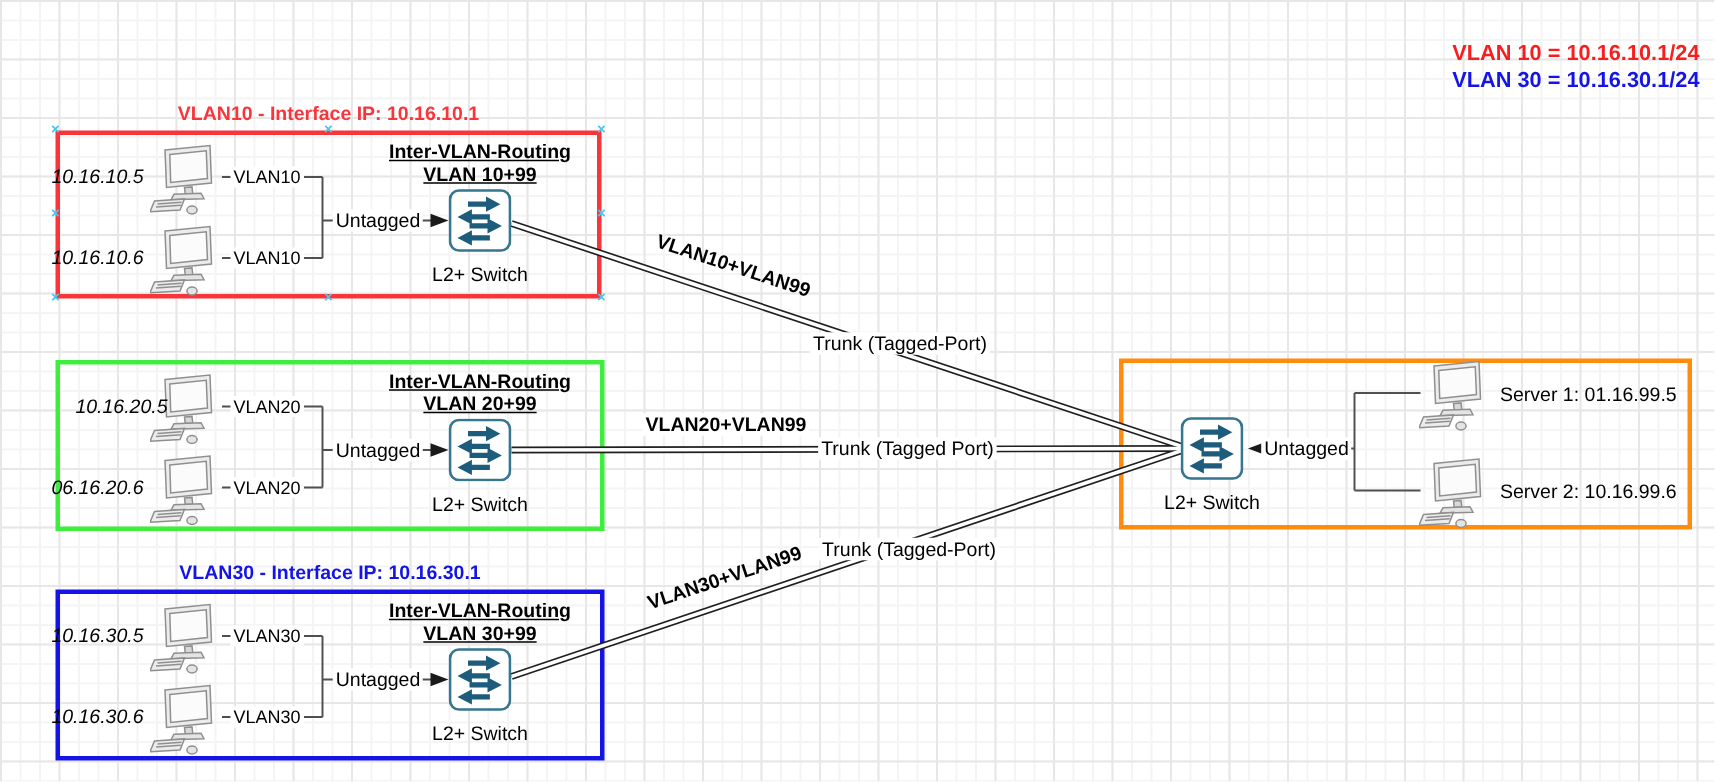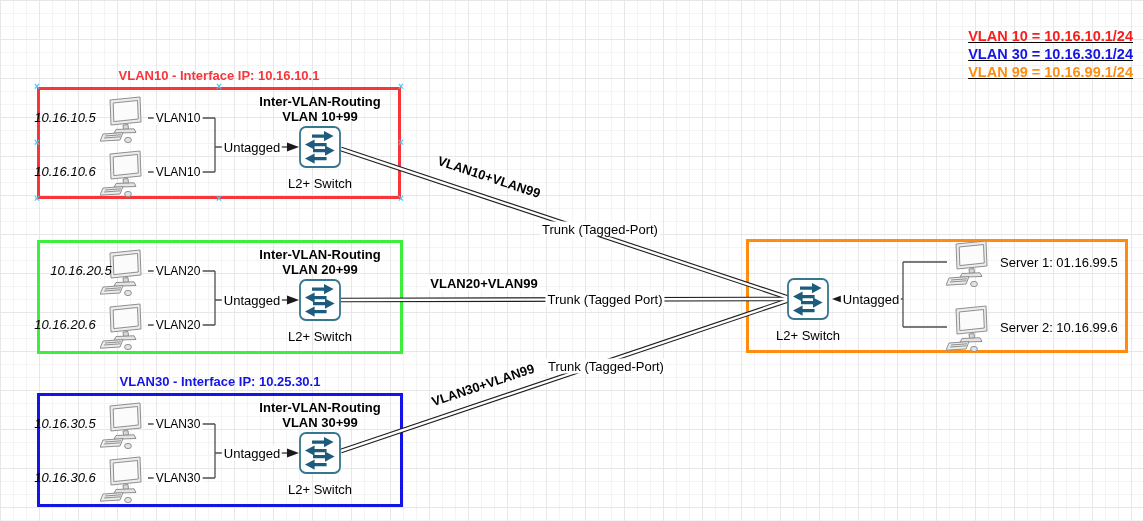--- a/index.html
+++ b/index.html
@@ -9,27 +9,27 @@
       linear-gradient(to bottom,#e7e7e7 1px,transparent 1px),
       linear-gradient(to right,#f4f4f4 1px,transparent 1px),
       linear-gradient(to bottom,#f4f4f4 1px,transparent 1px);
     background-size:39px 39px,39px 39px,13px 13px,13px 13px;
     font-family:"Liberation Sans",sans-serif;}
   .gbox{position:absolute;border:3px solid #000;box-sizing:border-box;background:transparent;z-index:1;}
   .wires{position:absolute;left:0;top:0;z-index:2;}
   .lbl{position:absolute;font-size:13px;color:#000;white-space:nowrap;z-index:3;}
   .c{transform:translate(-50%,-50%);}
   .b{font-weight:bold;}
-  .u{}
+  .u{text-decoration:underline;}
   .bg{background:#fff;padding:0 2px;}
   .r{text-align:center;font-style:italic;}
   .gtitle{position:absolute;font-size:13px;font-weight:bold;text-align:center;white-space:nowrap;z-index:3;}
   .icon{position:absolute;z-index:3;}
   .handle{position:absolute;color:#4cc5ee;font-size:10px;font-weight:bold;transform:translate(-50%,-50%);z-index:4;line-height:10px;}
-  .legend{position:absolute;top:27px;right:10px;text-align:right;font-size:14.5px;font-weight:bold;line-height:18px;z-index:3;text-decoration:underline;}
+  .legend{position:absolute;top:27px;right:10px;text-align:right;font-size:14.5px;font-weight:bold;line-height:18px;z-index:3;}
 </style>
 </head>
 <body>
 
 <div class="canvas">
 
   <svg width="0" height="0" style="position:absolute">
     <defs>
       <g id="pc-def" stroke="#8f8f8f" stroke-width="1">
         <polygon points="10,4 40,1 41,26 11,29" fill="#ececec"></polygon>
@@ -111,32 +111,32 @@
   <span class="handle" style="left:219px;top:199px">×</span>
   <span class="handle" style="left:401px;top:199px">×</span>
 
   <svg class="icon" style="left:100px;top:249px" width="48" height="48" viewBox="0 0 48 48">
       <use href="#pc-def"></use>
     </svg>
   <svg class="icon" style="left:100px;top:303px" width="48" height="48" viewBox="0 0 48 48">
       <use href="#pc-def"></use>
     </svg>
   <div class="lbl r" style="left:46px;top:263px;width:70px">10.16.20.5</div>
-  <div class="lbl r" style="left:30px;top:317px;width:70px">10.16.20.6</div>
+  <div class="lbl r" style="left:30px;top:317px;width:70px">06.16.20.6</div>
   <div class="lbl c bg" style="left:178px;top:271px;font-size:12px">VLAN20</div>
   <div class="lbl c bg" style="left:178px;top:325px;font-size:12px">VLAN20</div>
   <div class="lbl c bg" style="left:252px;top:300px">Untagged</div>
   <div class="lbl c b u" style="left:320px;top:254px">Inter-VLAN-Routing</div>
   <div class="lbl c b u" style="left:320px;top:269px">VLAN 20+99</div>
   <svg class="icon" style="left:299px;top:279px" width="42" height="42" viewBox="0 0 42 42">
       <use href="#switch-def"></use>
     </svg>
   <div class="lbl c" style="left:320px;top:336px">L2+ Switch</div>
 
-  <div class="gtitle" style="left: 37px; top: 374px; width: 366px; color: rgb(20, 20, 230);">VLAN30 - Interface IP: 10.25.30.1</div>
+  <div class="gtitle" style="left: 37px; top: 374px; width: 366px; color: rgb(20, 20, 230);">VLAN30 - Interface IP: 10.16.30.1</div>
   <svg class="icon" style="left:100px;top:402px" width="48" height="48" viewBox="0 0 48 48">
       <use href="#pc-def"></use>
     </svg>
   <svg class="icon" style="left:100px;top:456px" width="48" height="48" viewBox="0 0 48 48">
       <use href="#pc-def"></use>
     </svg>
   <div class="lbl r" style="left:30px;top:416px;width:70px">10.16.30.5</div>
   <div class="lbl r" style="left:30px;top:470px;width:70px">10.16.30.6</div>
   <div class="lbl c bg" style="left:178px;top:424px;font-size:12px">VLAN30</div>
   <div class="lbl c bg" style="left:178px;top:478px;font-size:12px">VLAN30</div>
@@ -165,16 +165,15 @@
   <div class="lbl b" style="left:489px;top:177px;transform:translate(-50%,-50%) rotate(18.3deg)">VLAN10+VLAN99</div>
   <div class="lbl c bg" style="left:600px;top:229px">Trunk (Tagged-Port)</div>
   <div class="lbl c b bg" style="left:484px;top:283px">VLAN20+VLAN99</div>
   <div class="lbl c bg" style="left:605px;top:299px">Trunk (Tagged Port)</div>
   <div class="lbl b" style="left:483px;top:385px;transform:translate(-50%,-50%) rotate(-18.5deg)">VLAN30+VLAN99</div>
   <div class="lbl c bg" style="left:606px;top:366px">Trunk (Tagged-Port)</div>
 
   <div class="legend">
     <div style="color: rgb(248, 30, 30);">VLAN 10 = 10.16.10.1/24</div>
     <div style="color: rgb(20, 20, 230);">VLAN 30 = 10.16.30.1/24</div>
-    <div style="color: rgb(255, 140, 14);">VLAN 99 = 10.16.99.1/24</div>
   </div>
 
 </div>
 
 </body></html>

